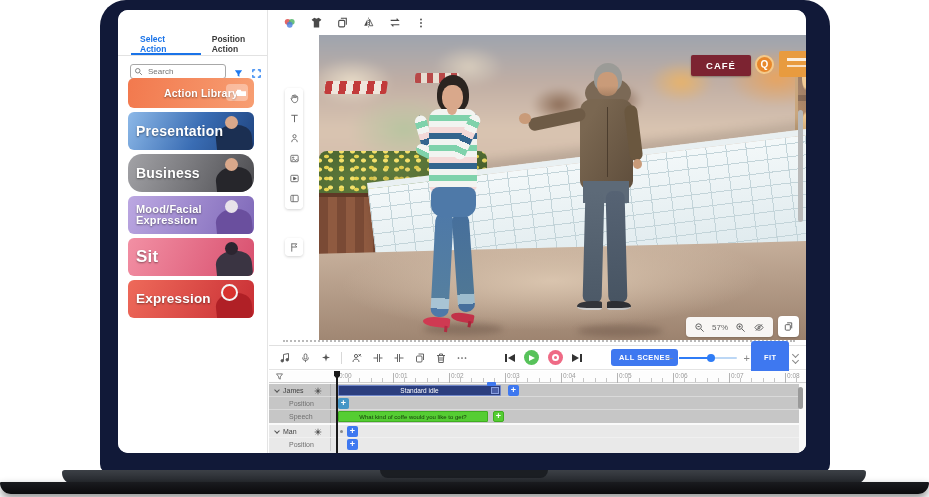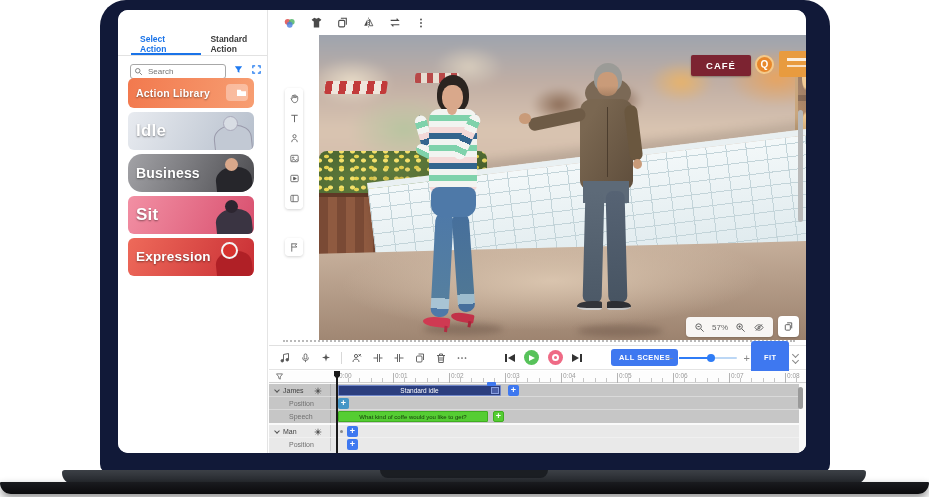--- a/index.html
+++ b/index.html
@@ -11,33 +11,33 @@
   .deck{position:absolute;left:62px;top:470px;width:804px;height:14px;background:linear-gradient(180deg,#3c4046,#22252a);border-radius:3px 3px 12px 12px;}
   .deck-notch{position:absolute;left:380px;top:470px;width:168px;height:8px;background:#1b1e23;border-radius:0 0 10px 10px;}
   .base-bottom{position:absolute;left:0;top:482px;width:929px;height:12px;background:linear-gradient(180deg,#1a1b1f,#0a0a0c);border-radius:4px 4px 40px 40px;box-shadow:0 4px 8px rgba(0,0,0,.45);}
   
   .sidebar{position:absolute;left:0;top:0;width:150px;height:443px;background:#fff;border-right:1px solid #e4e4e4;}
   .tabs{position:relative;height:24px;border-bottom:1px solid #e2e2e2;display:flex;align-items:center;margin-top:22px;}
   .tab{font-size:8.5px;font-weight:bold;cursor:pointer;}
   .tab1{color:#1a73e8;margin-left:22px;}
   .tab2{color:#3b3b3b;margin-left:24px;}
   .tab-underline{position:absolute;left:13px;bottom:0;width:70px;height:2px;background:#1a73e8;}
-  .searchrow{display:flex;align-items:flex-start;margin:8px 8px 0 12px;}
+  .searchrow{display:flex;align-items:flex-end;margin:8px 8px 0 12px;}
   .search-box{display:flex;align-items:center;width:96px;height:15px;border:1px solid #a8a8a8;border-radius:3px;padding:0 3px;background:#fff;}
   .search-box input{border:0;outline:0;width:78px;font-size:8px;color:#444;background:transparent;}
   .ic-blue{color:#1f7af0;}
   .sr-ic{margin-left:7px;display:flex;}
   .home-btn{margin:7px 0 0 12px;width:14px;height:14px;border-radius:50%;background:#e8eaed;display:flex;align-items:center;justify-content:center;color:#444;}
   .cats{position:absolute;left:10px;top:68px;width:126px;}
   .cat{position:relative;width:126px;height:38px;border-radius:6px;margin-bottom:4px;display:flex;align-items:center;overflow:hidden;cursor:pointer;}
   .cat span{position:relative;z-index:3;color:#fff;font-weight:bold;font-size:14px;padding-left:8px;text-shadow:0 1px 2px rgba(0,0,0,.45);letter-spacing:.2px;line-height:1.02;}
   .cat::before{content:"";position:absolute;z-index:2;right:16px;top:4px;width:13px;height:13px;border-radius:50%;}
   .cat::after{content:"";position:absolute;z-index:1;right:2px;top:13px;width:36px;height:28px;border-radius:45% 45% 20% 20%;transform:rotate(-6deg);}
   .c0{height:30px;background:linear-gradient(100deg,#f2794e,#f79e72);}
-  .c0 span{font-size:10.5px;}
+  .c0 span{font-size:10.5px;margin-left:28px;}
   .c0::before,.c0::after{display:none;}
   .c0 .folder-chip{position:absolute;right:6px;top:6px;width:22px;height:17px;background:rgba(255,255,255,.35);border-radius:4px;display:flex;align-items:center;justify-content:center;}
   .c1{background:linear-gradient(115deg,#8db9e8 0%,#3a6db4 55%,#1f4480 100%);}
   .c1::before{background:#d9a88b;}
   .c1::after{background:#1b2f52;}
   .c2{background:linear-gradient(115deg,#e8ebf0,#b6bfcc);}
   .c2 span{font-size:17px;}
   .c2::before{background:#d8dde4;border:1px solid #aab;}
   .c2::after{background:#c2c9d4;border:1px solid #99a;}
   .c3{background:linear-gradient(115deg,#a3a3a7,#4c4c50);border-radius:14px;}
@@ -205,21 +205,21 @@
   <div class="bezel"></div>
   <div class="deck"></div>
   <div class="deck-notch"></div>
   <div class="base-bottom"></div>
 
   <div class="content">
 
     <div class="sidebar">
       <div class="tabs">
         <div class="tab tab1">Select Action</div>
-        <div class="tab tab2">Standard Action</div>
+        <div class="tab tab2">Position Action</div>
         <div class="tab-underline"></div>
       </div>
       <div class="searchrow">
         <div class="search-box">
           <span style="margin-right:3px;">
             <svg width="9" height="9" viewBox="0 0 24 24" stroke="#777" stroke-width="2.4" fill="none">
                 <circle cx="10" cy="10" r="6"></circle>
                 <path d="M15 15l6 6"></path>
               </svg>
           </span>
@@ -246,25 +246,28 @@
 
       <div class="cats">
         <div class="cat c0">
           <span>Action Library</span>
           <span class="folder-chip">
             <svg width="11" height="9" viewBox="0 0 24 20" fill="#fff">
                 <path d="M2 4h8l2 3h10v11H2z"></path>
               </svg>
           </span>
         </div>
-        <div class="cat c2">
-            <span>Idle</span>
+        <div class="cat c1">
+            <span>Presentation</span>
           </div>
         <div class="cat c3">
             <span>Business</span>
+          </div>
+        <div class="cat c5">
+            <span>Mood/Facial Expression</span>
           </div>
         <div class="cat c6">
             <span>Sit</span>
           </div>
         <div class="cat c8">
             <span>Expression</span>
           </div>
       </div>
     </div>
 

